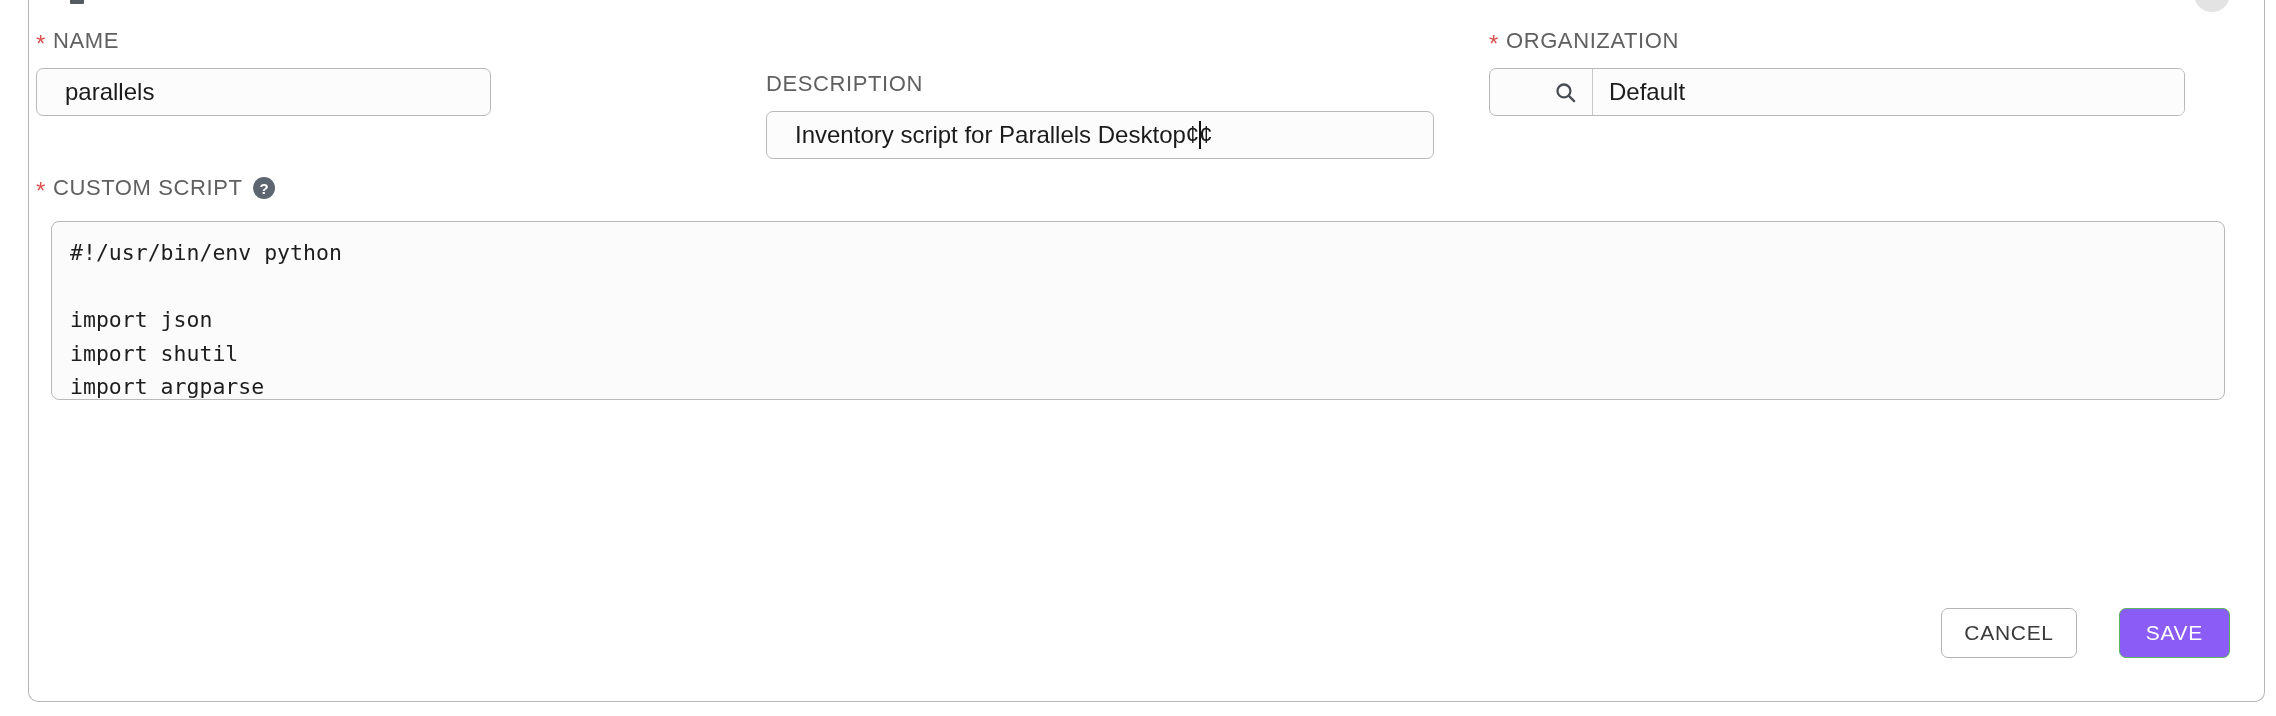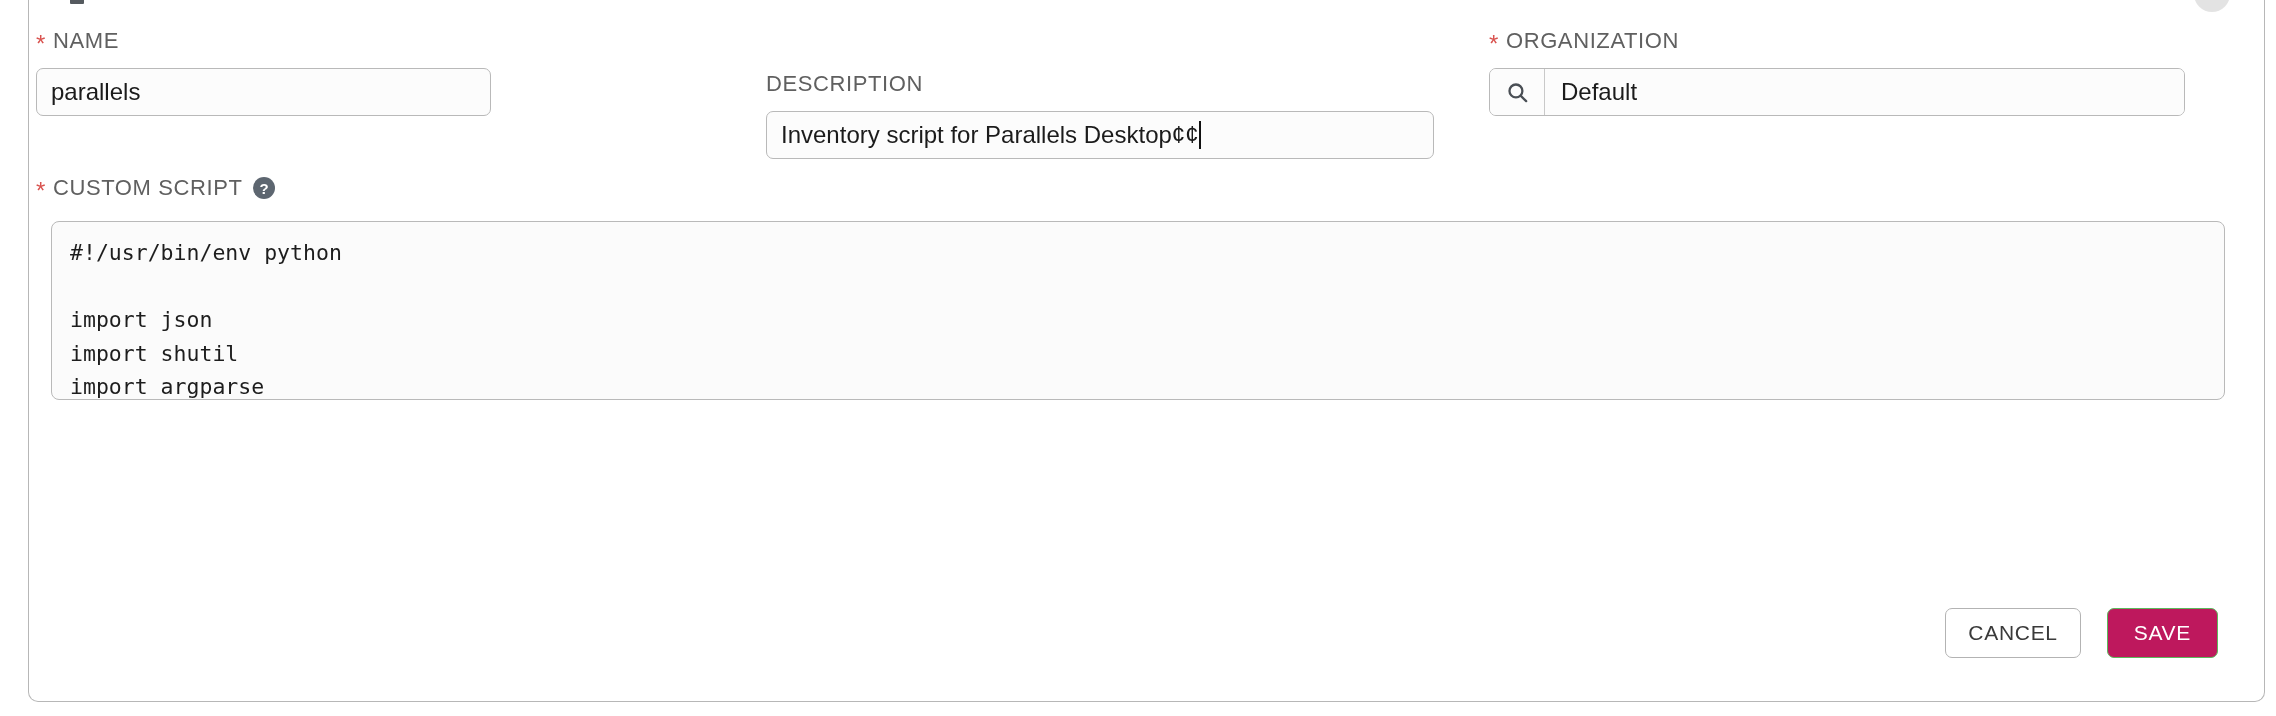--- a/index.html
+++ b/index.html
@@ -106,21 +106,21 @@
 
   .text-input {
     box-sizing: border-box;
     width: 100%;
     height: 48px;
     background: #fcfcfc;
     border: 1px solid #b9b9b9;
     border-radius: 7px;
     font-size: 24px;
     color: #1b1b1b;
-    padding: 0 14px;
+    padding: 0 28px;
     font-family: "Liberation Sans", sans-serif;
     outline: none;
   }
 
   
   .input-wrap {
     position: relative;
   }
   .caret {
     position: absolute;
@@ -134,20 +134,21 @@
   .lookup {
     display: flex;
     align-items: stretch;
     width: 100%;
     height: 48px;
     background: #fcfcfc;
     border: 1px solid #b9b9b9;
     border-radius: 7px;
     overflow: hidden;
     box-sizing: border-box;
+    padding-left: 48px;
   }
   .lookup-btn {
     width: 54px;
     flex: 0 0 54px;
     display: flex;
     align-items: center;
     justify-content: center;
     border-right: 1px solid #c9c9c9;
     background: #fcfcfc;
     cursor: pointer;
@@ -182,25 +183,25 @@
     font-family: "DejaVu Sans Mono", monospace;
     font-size: 21.5px;
     line-height: 33.5px;
     color: #1d1d1d;
     white-space: pre;
   }
 
   
   .footer {
     position: absolute;
-    right: 58px;
+    right: 46px;
     top: 608px;
     display: flex;
     align-items: center;
-    gap: 26px;
+    gap: 42px;
   }
   .btn {
     font-family: "Liberation Sans", sans-serif;
     font-size: 21px;
     letter-spacing: 0.7px;
     border-radius: 7px;
     cursor: pointer;
     text-transform: uppercase;
     display: inline-flex;
     align-items: center;
@@ -211,21 +212,21 @@
     min-width: 130px;
     padding: 0 22px;
     background: #ffffff;
     border: 1px solid #b3b3b3;
     color: #3a3a3a;
   }
   .btn-save {
     height: 50px;
     min-width: 110px;
     padding: 0 26px;
-    background: #be185d;
+    background: #8b5cf6;
     border: 1px solid #5cb85c;
     color: #ffffff;
   }
 </style>
 </head>
 <body>
 
 <div class="page">
 
   <div class="panel"></div>

